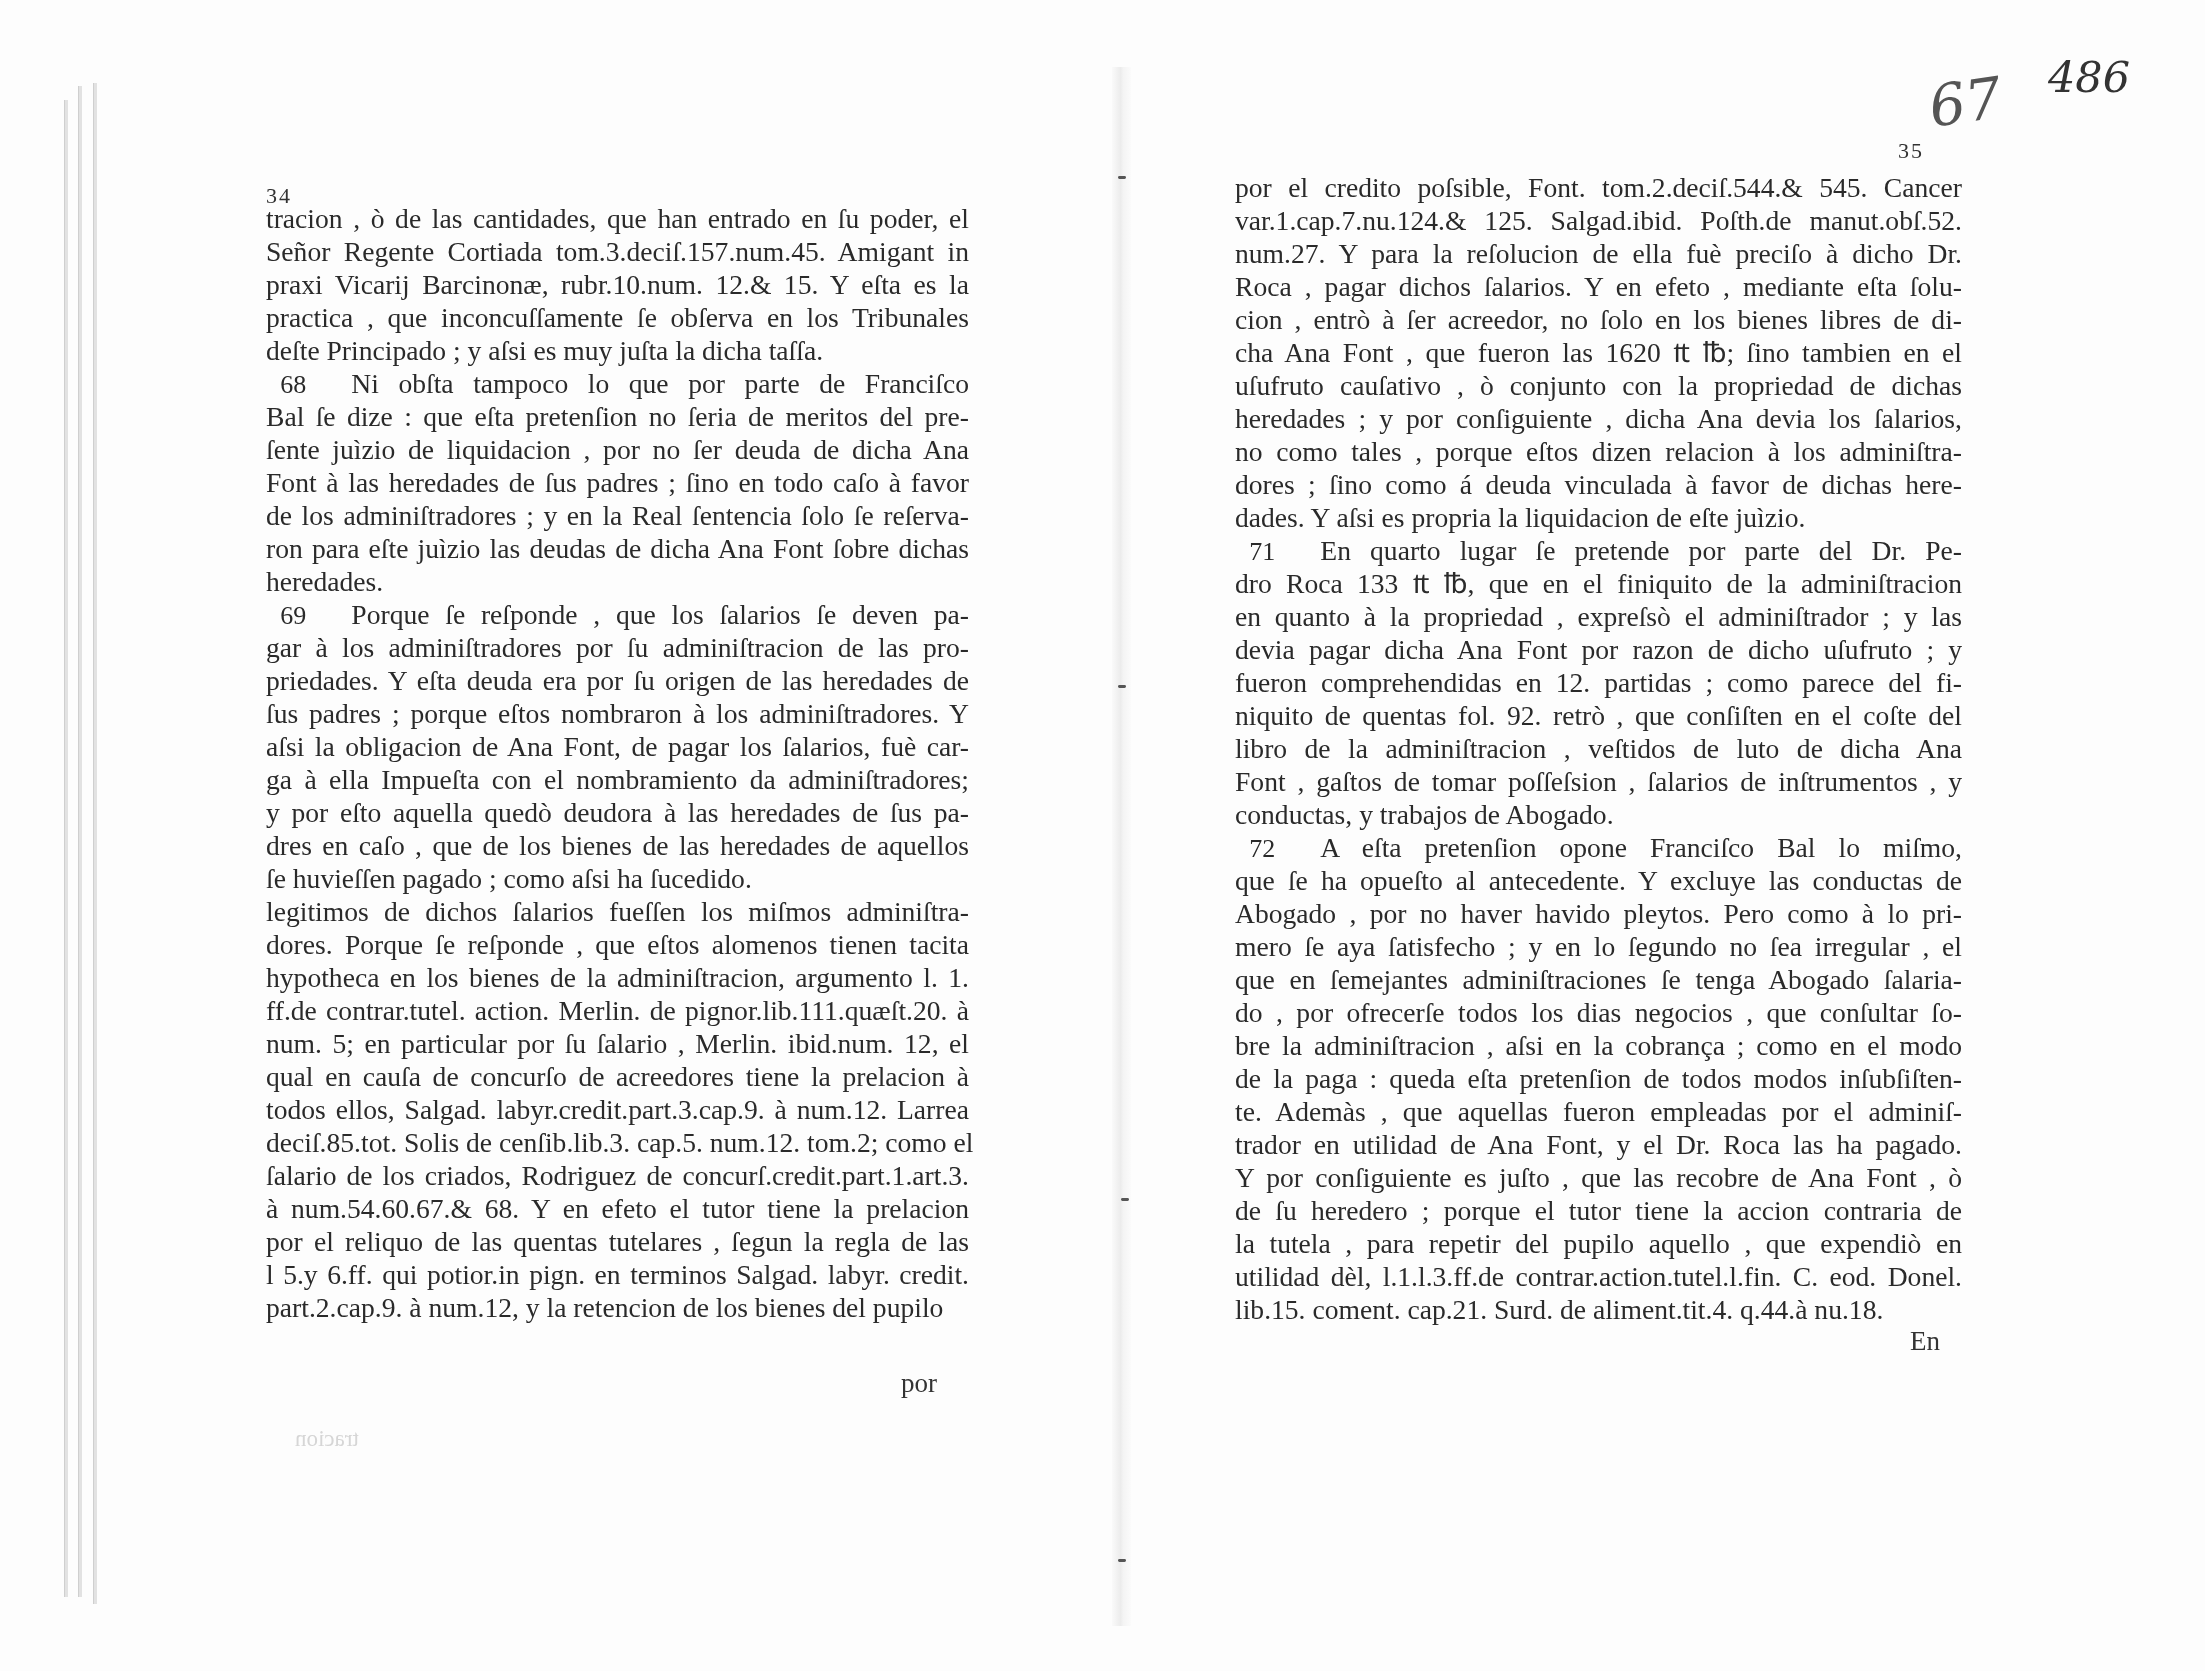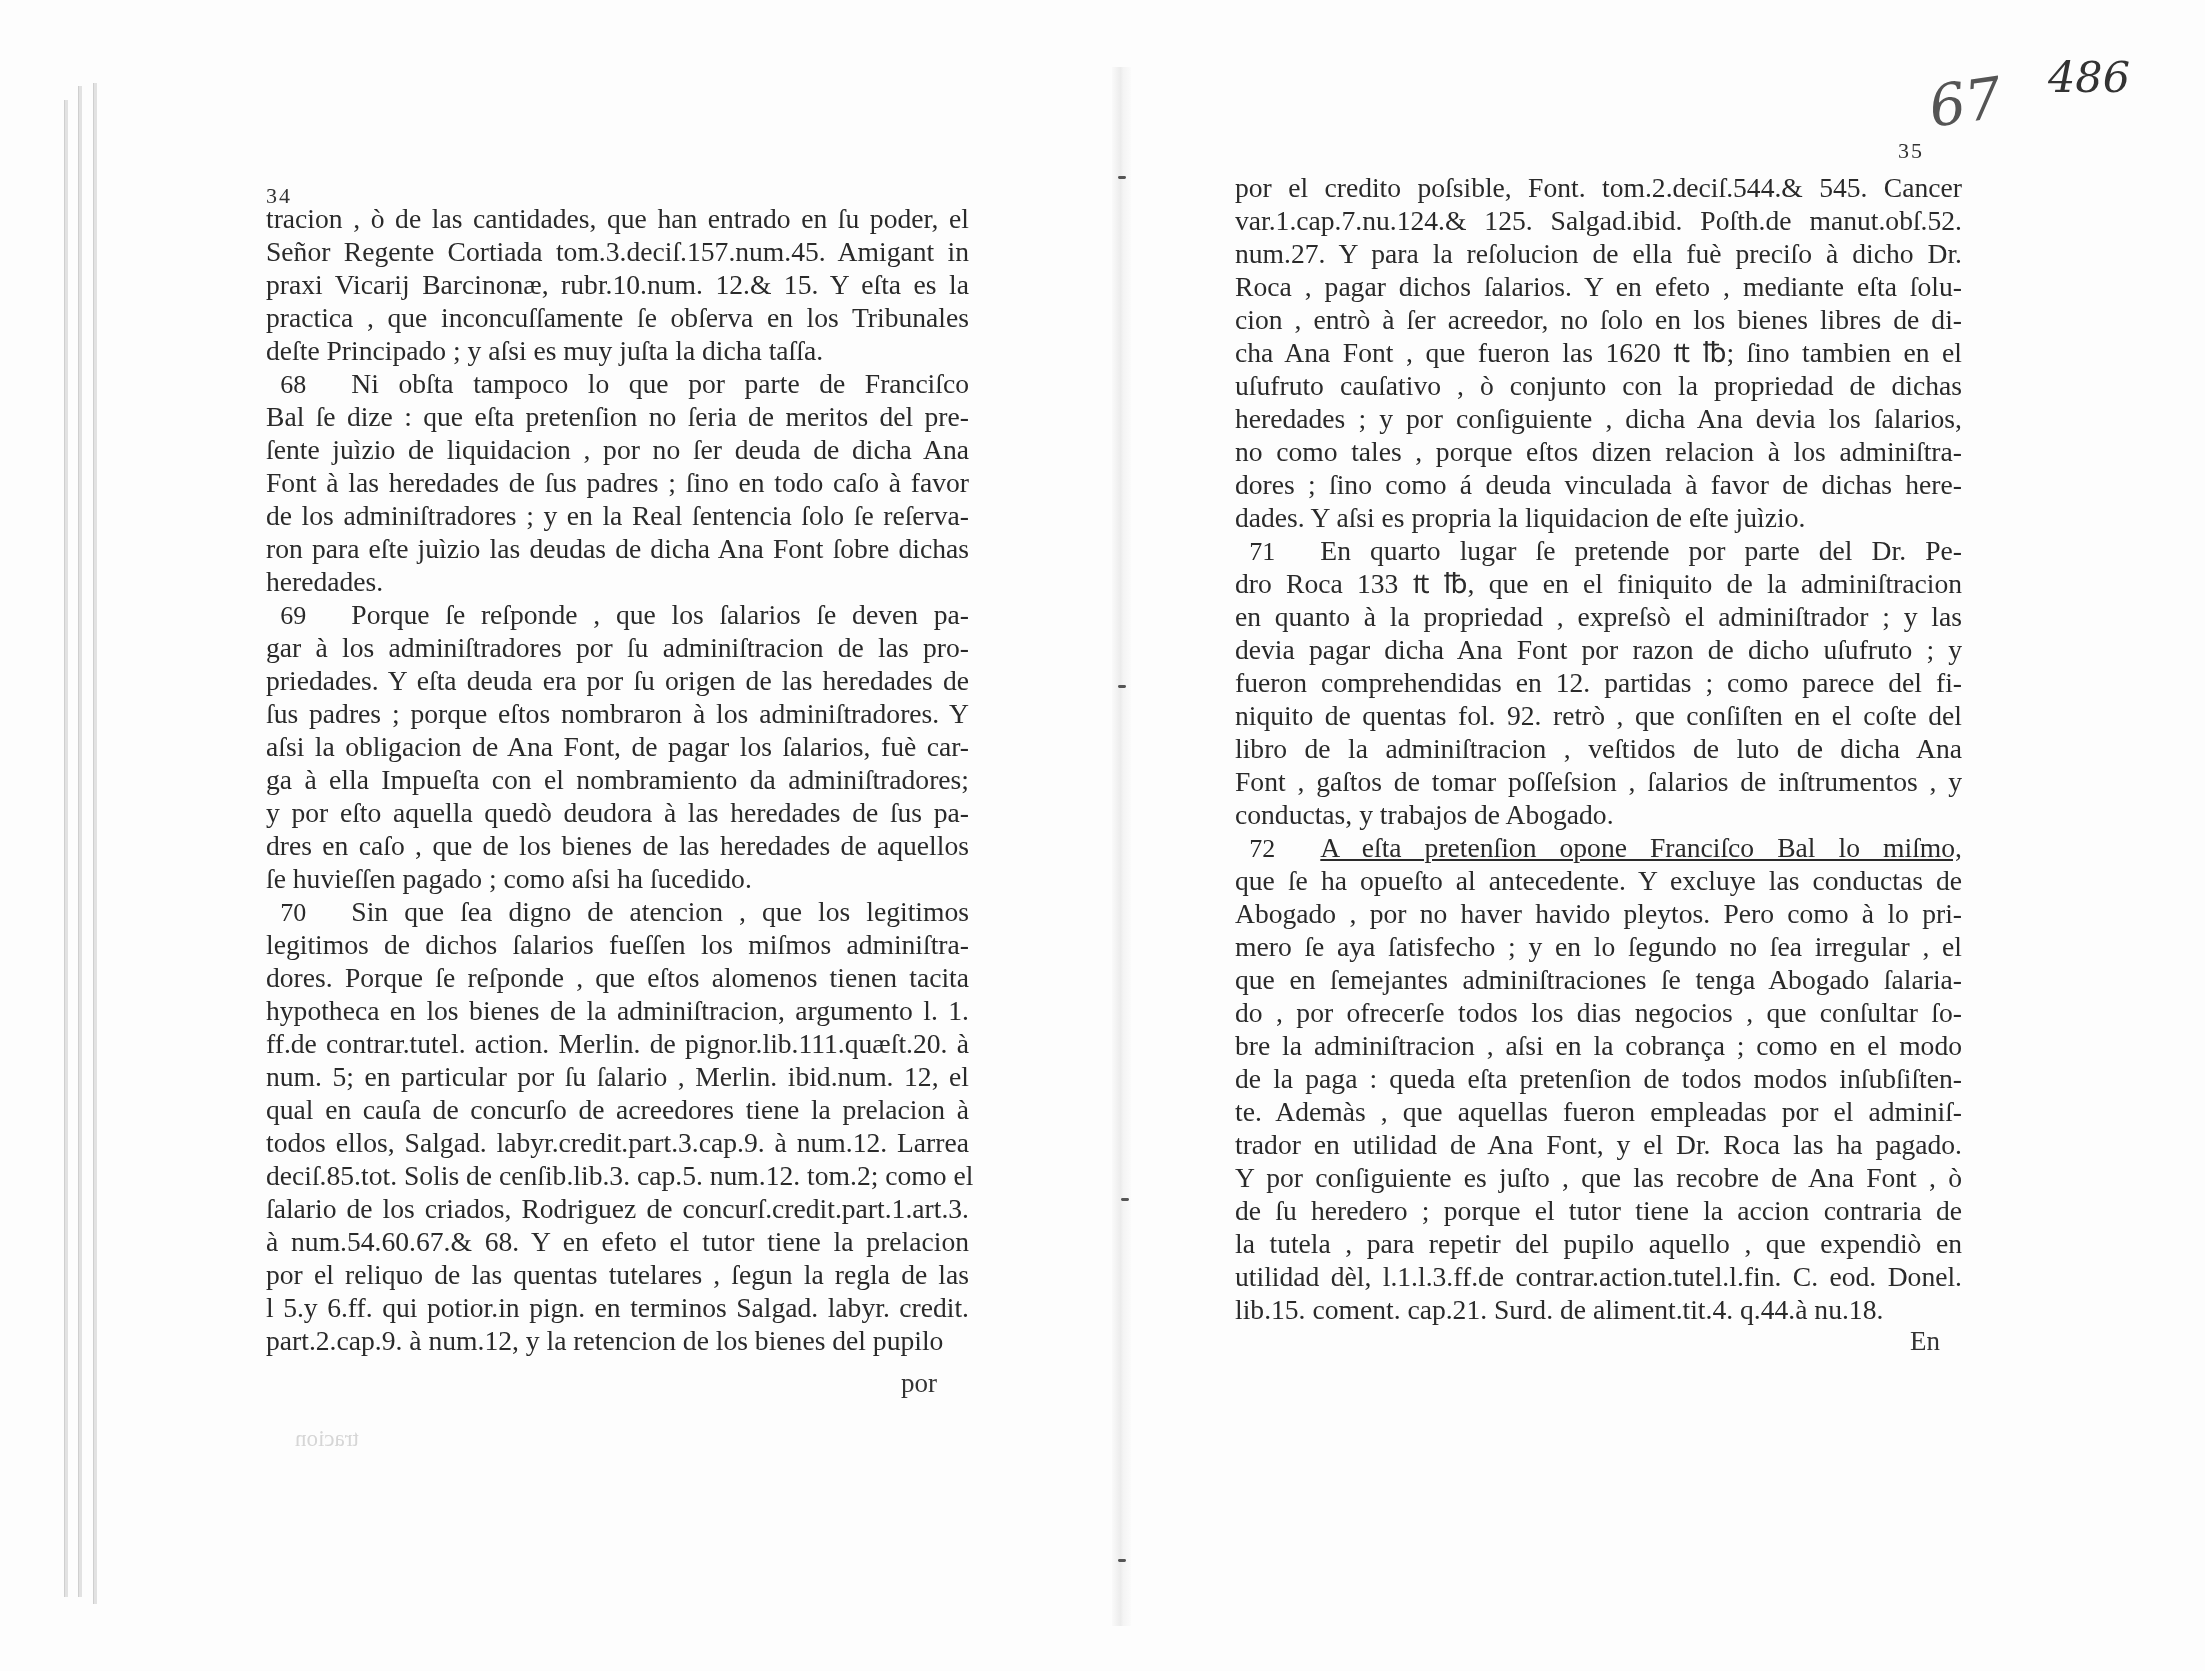--- a/index.html
+++ b/index.html
@@ -55,21 +55,20 @@
         <div class="line last">heredades.</div>
         <div class="line" style="text-align-last: justify;"><span class="para-num">69</span><span>Porque ſe reſponde , que los ſalarios ſe deven pa-</span></div>
         <div class="line">gar à los adminiſtradores por ſu adminiſtracion de las pro-</div>
         <div class="line">priedades. Y eſta deuda era por ſu origen de las heredades de</div>
         <div class="line">ſus padres ; porque eſtos nombraron à los adminiſtradores. Y</div>
         <div class="line">aſsi la obligacion de Ana Font, de pagar los ſalarios, fuè car-</div>
         <div class="line">ga à ella Impueſta con el nombramiento da adminiſtradores;</div>
         <div class="line">y por eſto aquella quedò deudora à las heredades de ſus pa-</div>
         <div class="line">dres en caſo , que de los bienes de las heredades de aquellos</div>
         <div class="line last">ſe huvieſſen pagado ; como aſsi ha ſucedido.</div>
-        <div class="line" style="text-align-last: justify;"><span class="para-num">70</span><span>Sin que ſea digno de atencion , que los legitimos</span></div>
         <div class="line">legitimos de dichos ſalarios fueſſen los miſmos adminiſtra-</div>
         <div class="line">dores. Porque ſe reſponde , que eſtos alomenos tienen tacita</div>
         <div class="line">hypotheca en los bienes de la adminiſtracion, argumento l. 1.</div>
         <div class="line">ff.de contrar.tutel. action. Merlin. de pignor.lib.111.quæſt.20. à</div>
         <div class="line">num. 5; en particular por ſu ſalario , Merlin. ibid.num. 12, el</div>
         <div class="line">qual en cauſa de concurſo de acreedores tiene la prelacion à</div>
         <div class="line">todos ellos, Salgad. labyr.credit.part.3.cap.9. à num.12. Larrea</div>
         <div class="line">deciſ.85.tot. Solis de cenſib.lib.3. cap.5. num.12. tom.2; como el</div>
         <div class="line">ſalario de los criados, Rodriguez de concurſ.credit.part.1.art.3.</div>
         <div class="line">à num.54.60.67.&amp; 68. Y en efeto el tutor tiene la prelacion</div>
@@ -99,21 +98,21 @@
         <div class="line last">dades. Y aſsi es propria la liquidacion de eſte juìzio.</div>
         <div class="line" style="text-align-last: justify;"><span class="para-num">71</span><span>En quarto lugar ſe pretende por parte del Dr. Pe-</span></div>
         <div class="line">dro Roca 133 ₶ ℔, que en el finiquito de la adminiſtracion</div>
         <div class="line">en quanto à la propriedad , expreſsò el adminiſtrador ; y las</div>
         <div class="line">devia pagar dicha Ana Font por razon de dicho uſufruto ; y</div>
         <div class="line">fueron comprehendidas en 12. partidas ; como parece del fi-</div>
         <div class="line">niquito de quentas fol. 92. retrò , que conſiſten en el coſte del</div>
         <div class="line">libro de la adminiſtracion , veſtidos de luto de dicha Ana</div>
         <div class="line">Font , gaſtos de tomar poſſeſsion , ſalarios de inſtrumentos , y</div>
         <div class="line last">conductas, y trabajos de Abogado.</div>
-        <div class="line" style="text-align-last: justify; text-decoration: underline;"><span class="para-num">72</span><span>A eſta pretenſion opone Franciſco Bal lo miſmo,</span></div>
+        <div class="line" style="text-align-last: justify;"><span class="para-num">72</span><span>A eſta pretenſion opone Franciſco Bal lo miſmo,</span></div>
         <div class="line">que ſe ha opueſto al antecedente. Y excluye las conductas de</div>
         <div class="line">Abogado , por no haver havido pleytos. Pero como à lo pri-</div>
         <div class="line">mero ſe aya ſatisfecho ; y en lo ſegundo no ſea irregular , el</div>
         <div class="line">que en ſemejantes adminiſtraciones ſe tenga Abogado ſalaria-</div>
         <div class="line">do , por ofrecerſe todos los dias negocios , que conſultar ſo-</div>
         <div class="line">bre la adminiſtracion , aſsi en la cobrança ; como en el modo</div>
         <div class="line">de la paga : queda eſta pretenſion de todos modos inſubſiſten-</div>
         <div class="line">te. Ademàs , que aquellas fueron empleadas por el adminiſ-</div>
         <div class="line">trador en utilidad de Ana Font, y el Dr. Roca las ha pagado.</div>
         <div class="line">Y por conſiguiente es juſto , que las recobre de Ana Font , ò</div>

